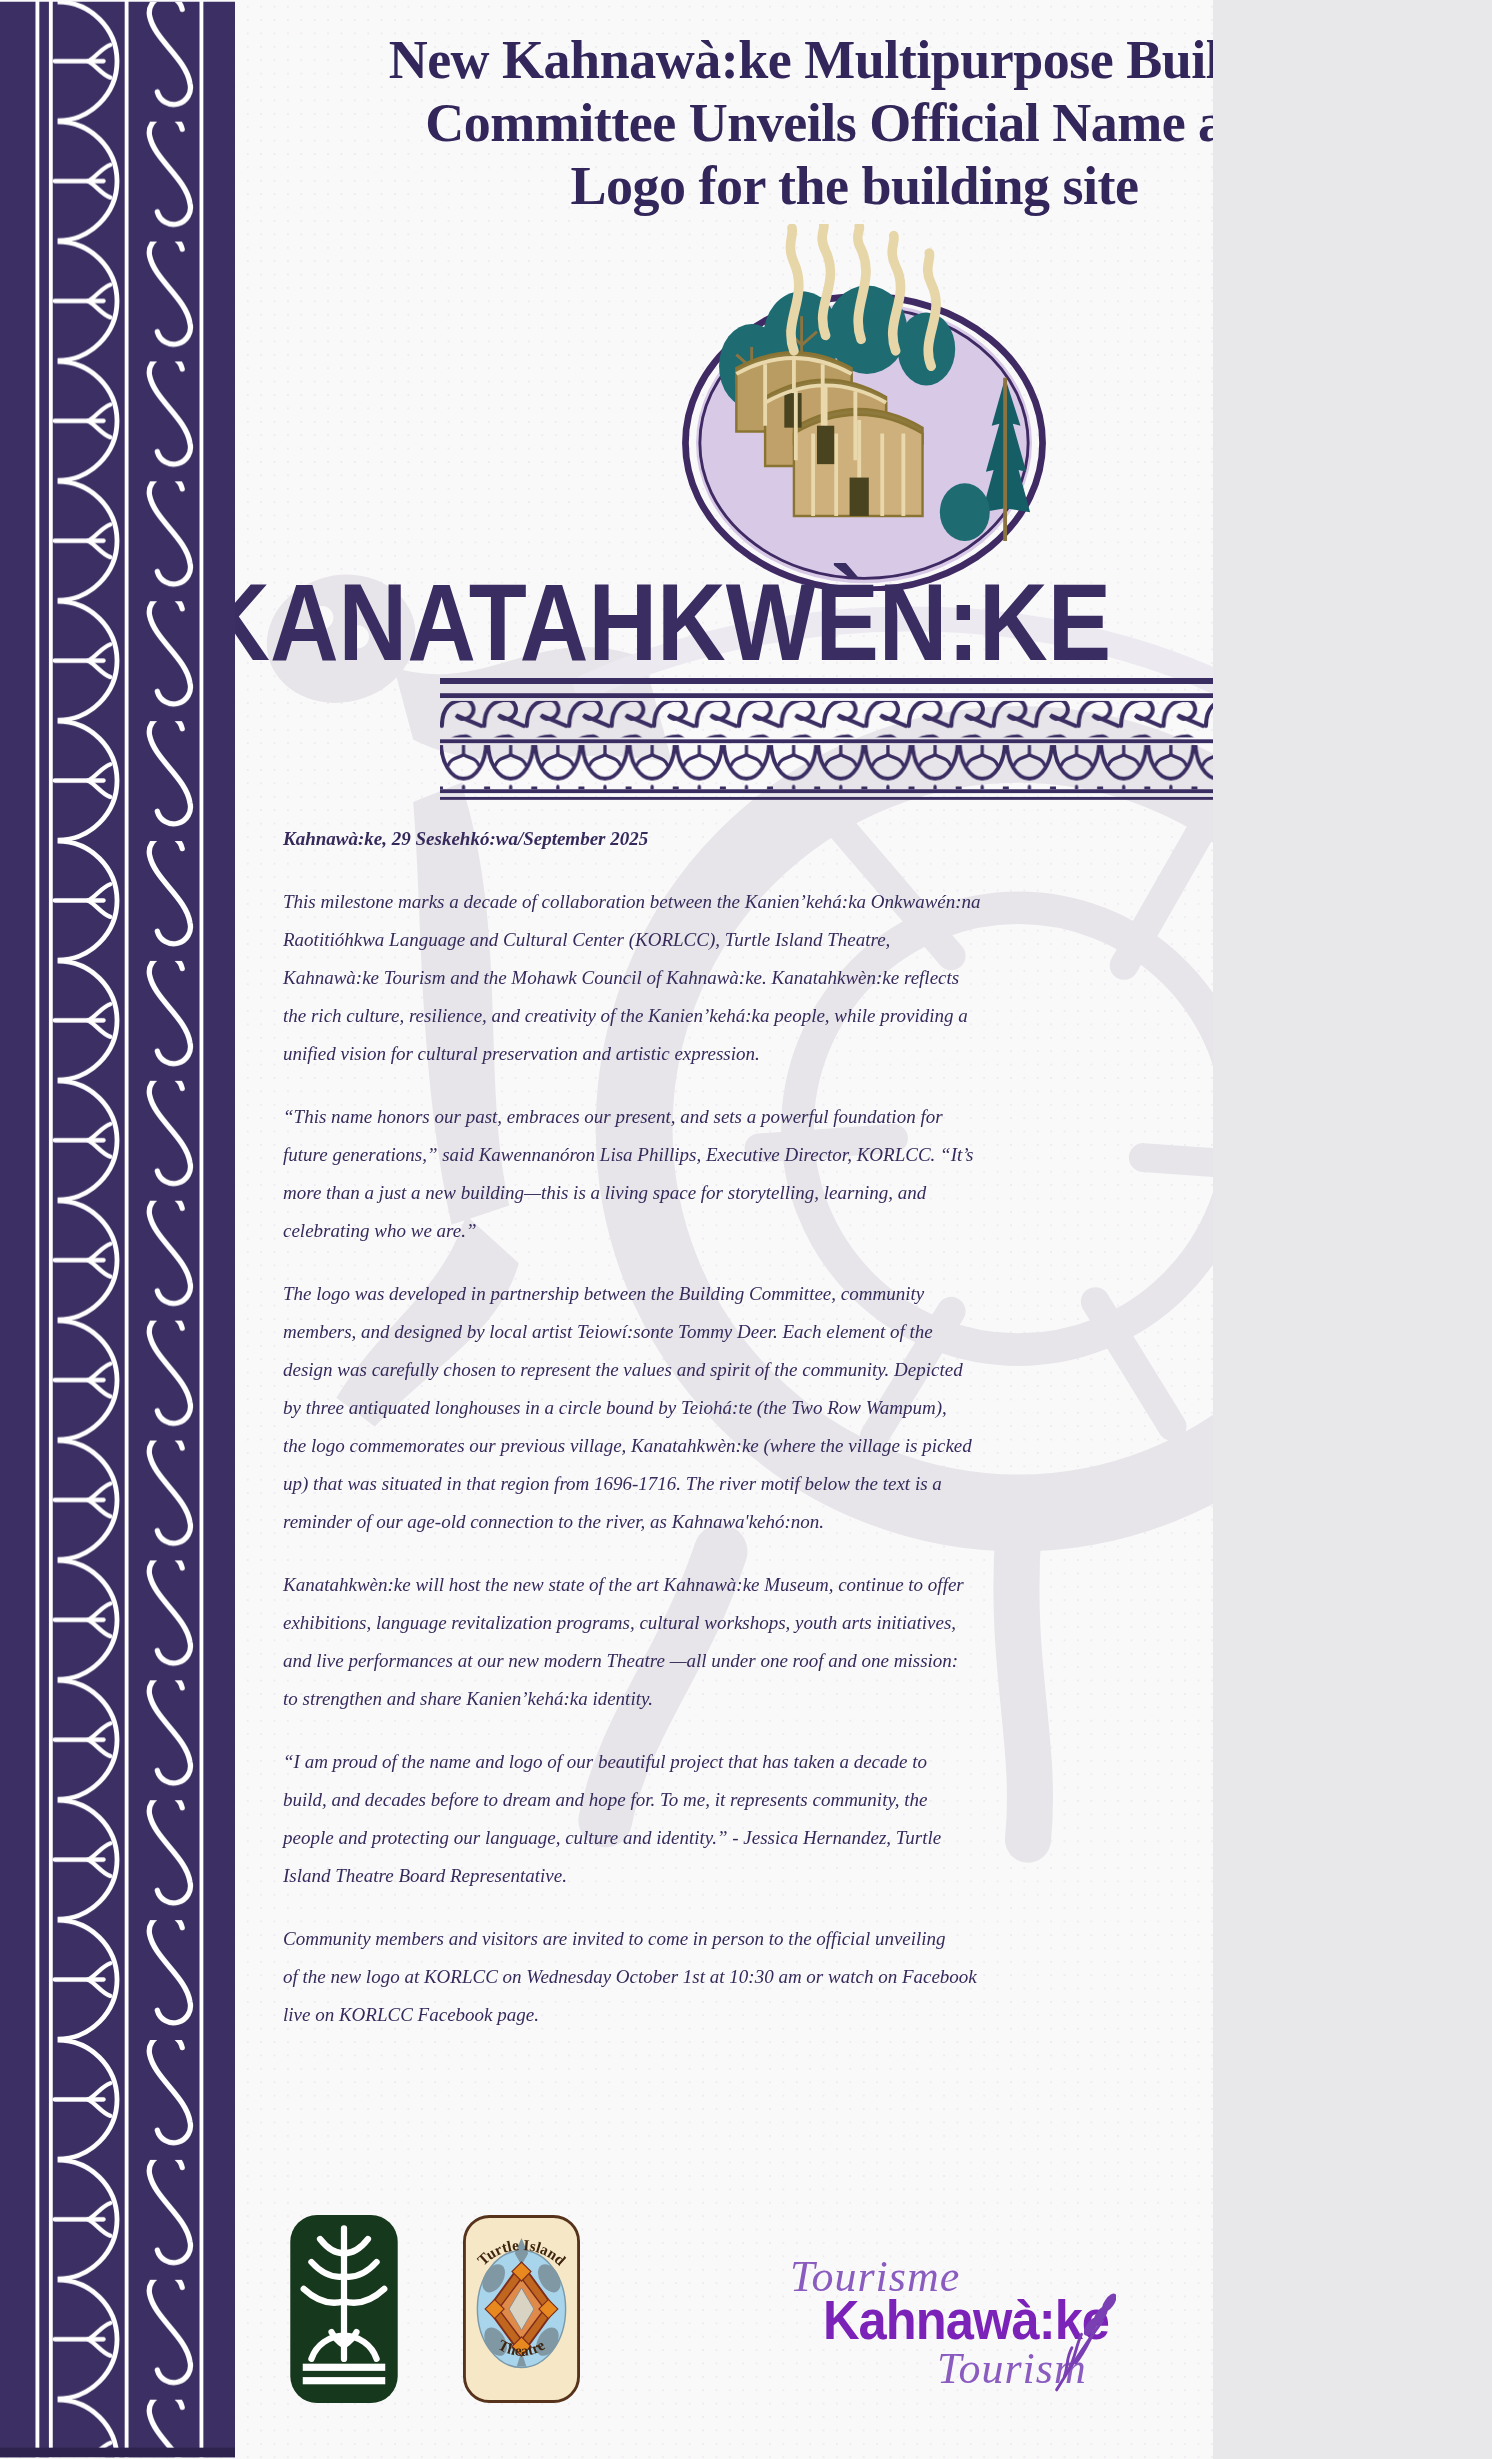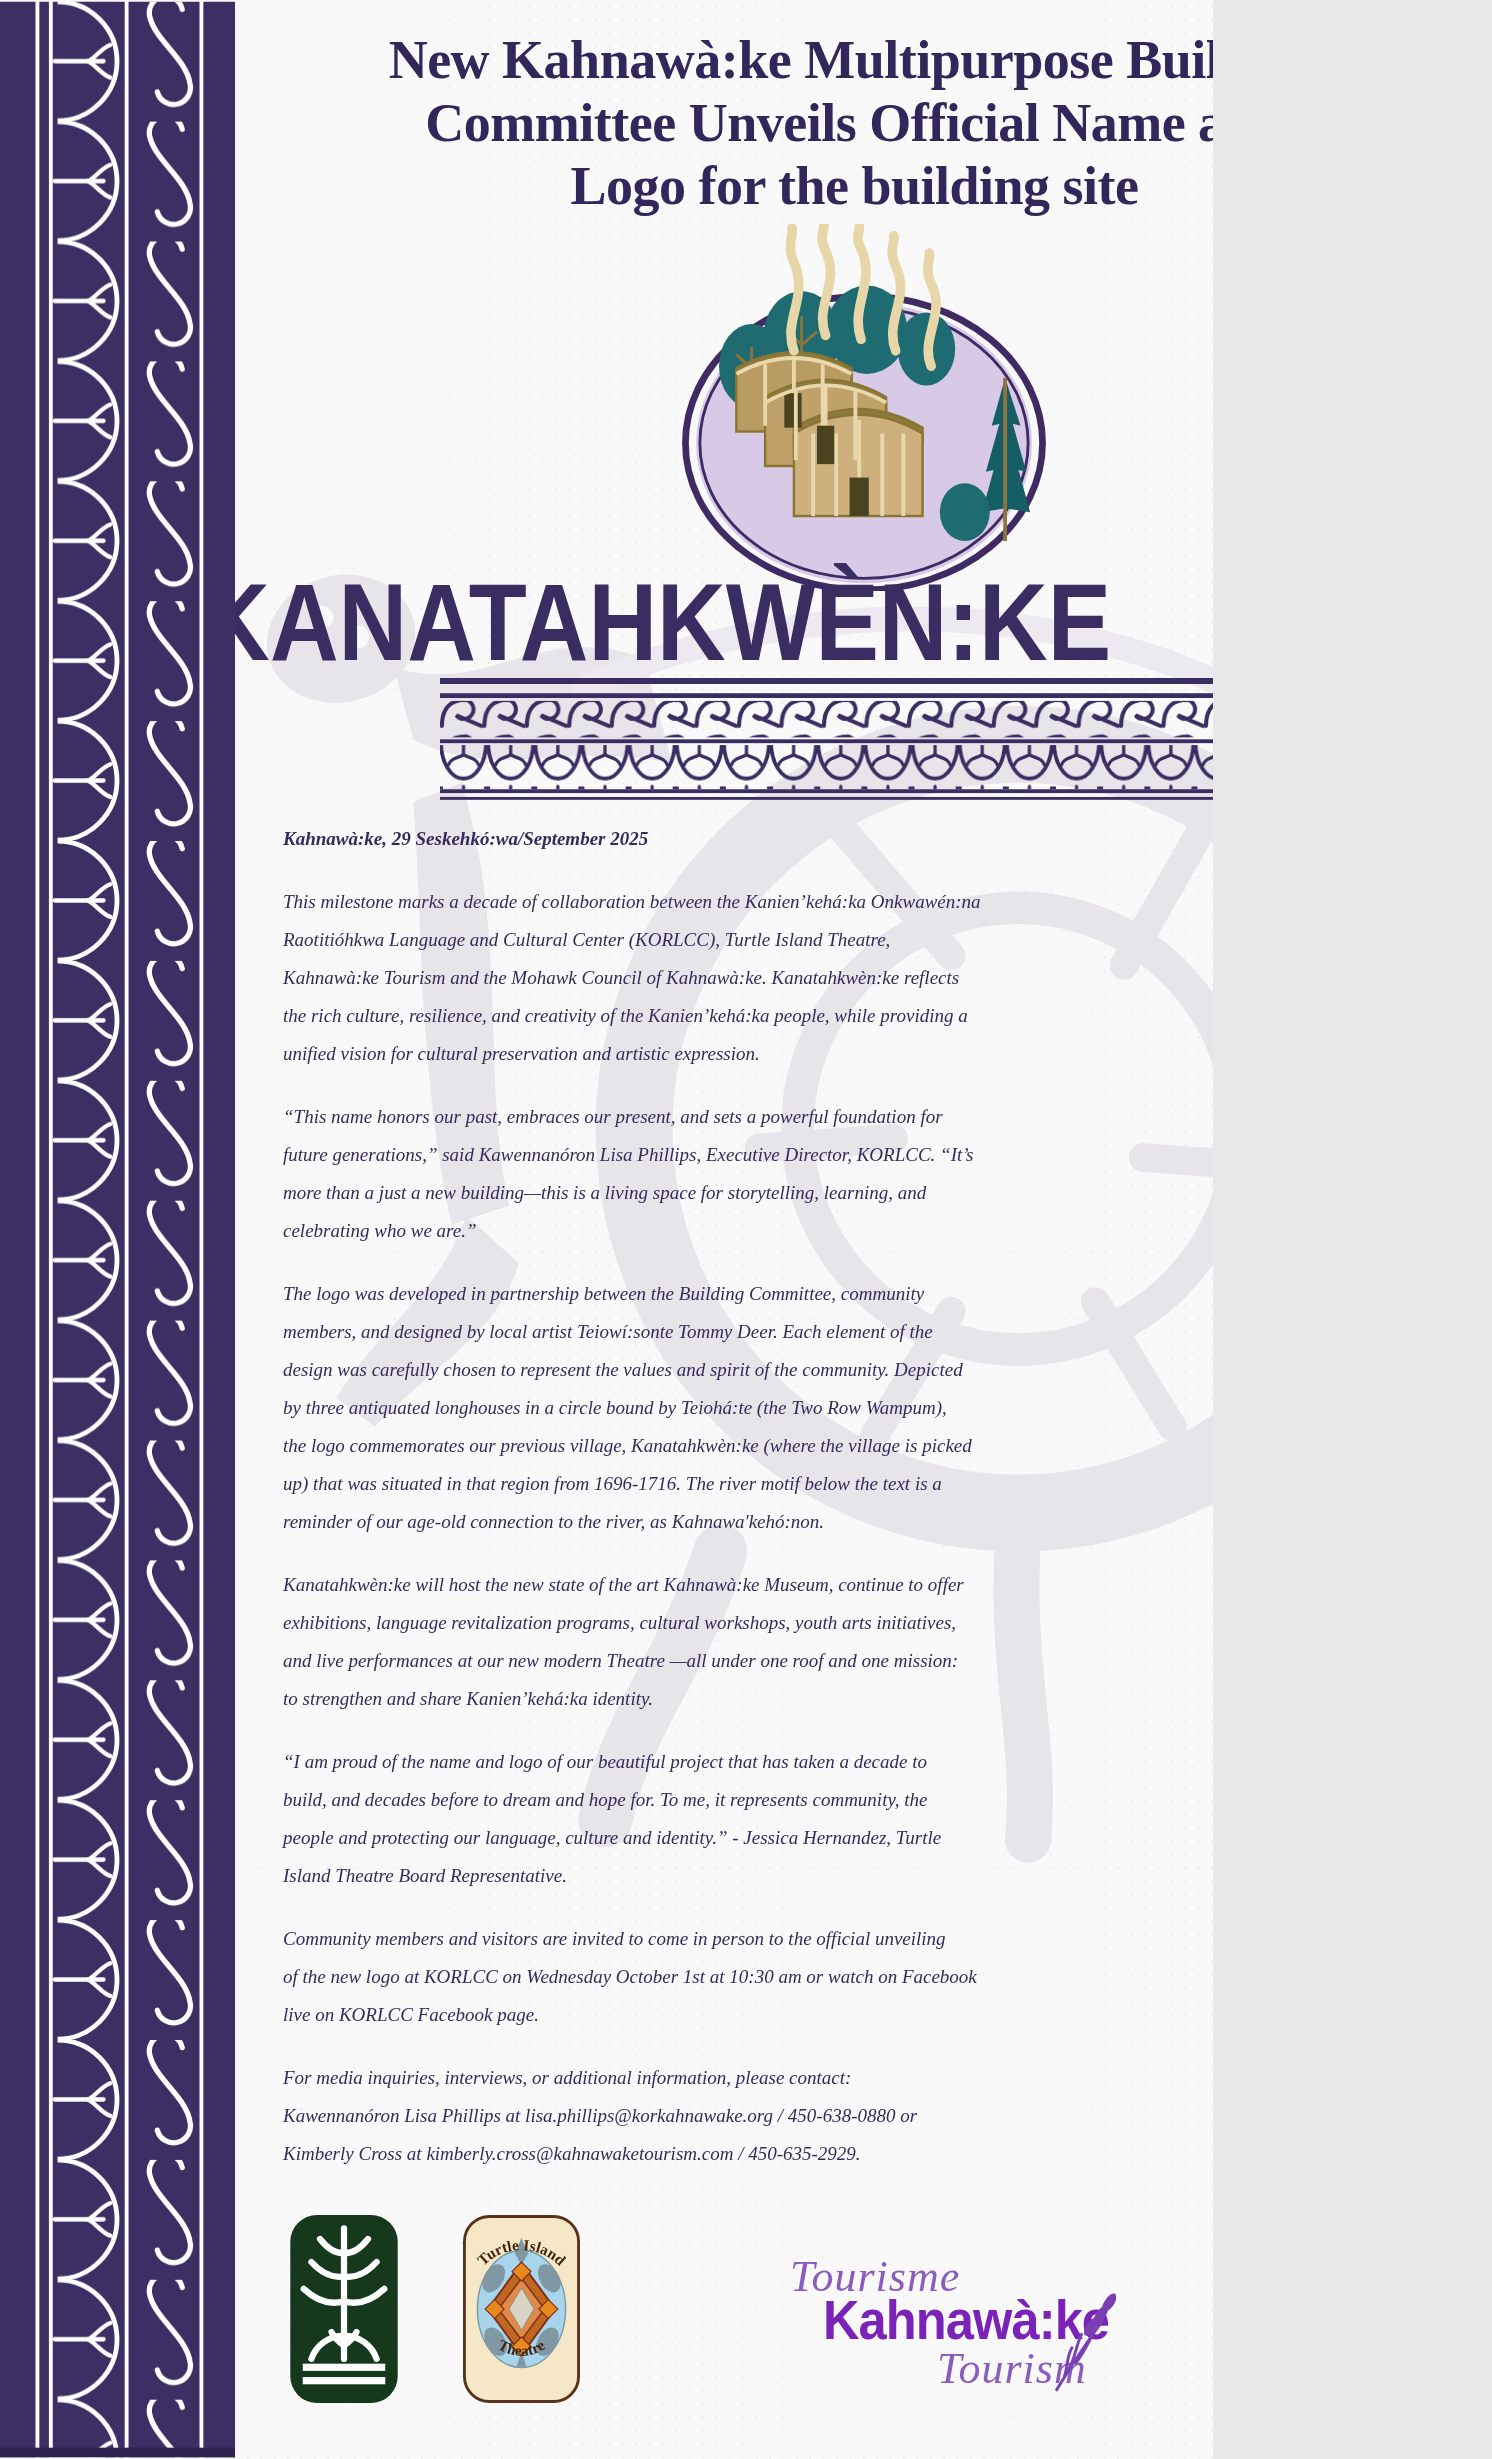--- a/index.html
+++ b/index.html
@@ -208,23 +208,20 @@
 exhibitions, language revitalization programs, cultural workshops, youth arts initiatives,
 and live performances at our new modern Theatre —all under one roof and one mission:
 to strengthen and share Kanien’kehá:ka identity.</p>
       <p>“I am proud of the name and logo of our beautiful project that has taken a decade to
 build, and decades before to dream and hope for. To me, it represents community, the
 people and protecting our language, culture and identity.” - Jessica Hernandez, Turtle
 Island Theatre Board Representative.</p>
       <p>Community members and visitors are invited to come in person to the official unveiling
 of the new logo at KORLCC on Wednesday October 1st at 10:30 am or watch on Facebook
 live on KORLCC Facebook page.</p>
-      <p>For media inquiries, interviews, or additional information, please contact:
-Kawennanóron Lisa Phillips at lisa.phillips@korkahnawake.org / 450-638-0880 or
-Kimberly Cross at kimberly.cross@kahnawaketourism.com / 450-635-2929.</p>
     </div>
   </div>
 
   <div class="partners">
 
     <svg class="partner p-green" width="108" height="188" viewBox="0 0 112 196">
       <rect width="112" height="196" rx="28" fill="#16381c"></rect>
       <g fill="none" stroke="#ffffff" stroke-width="6.5" stroke-linecap="round">
         <path d="M56,14 V134"></path>
         <path d="M56,40 C46,40 38,34 31,25"></path>

